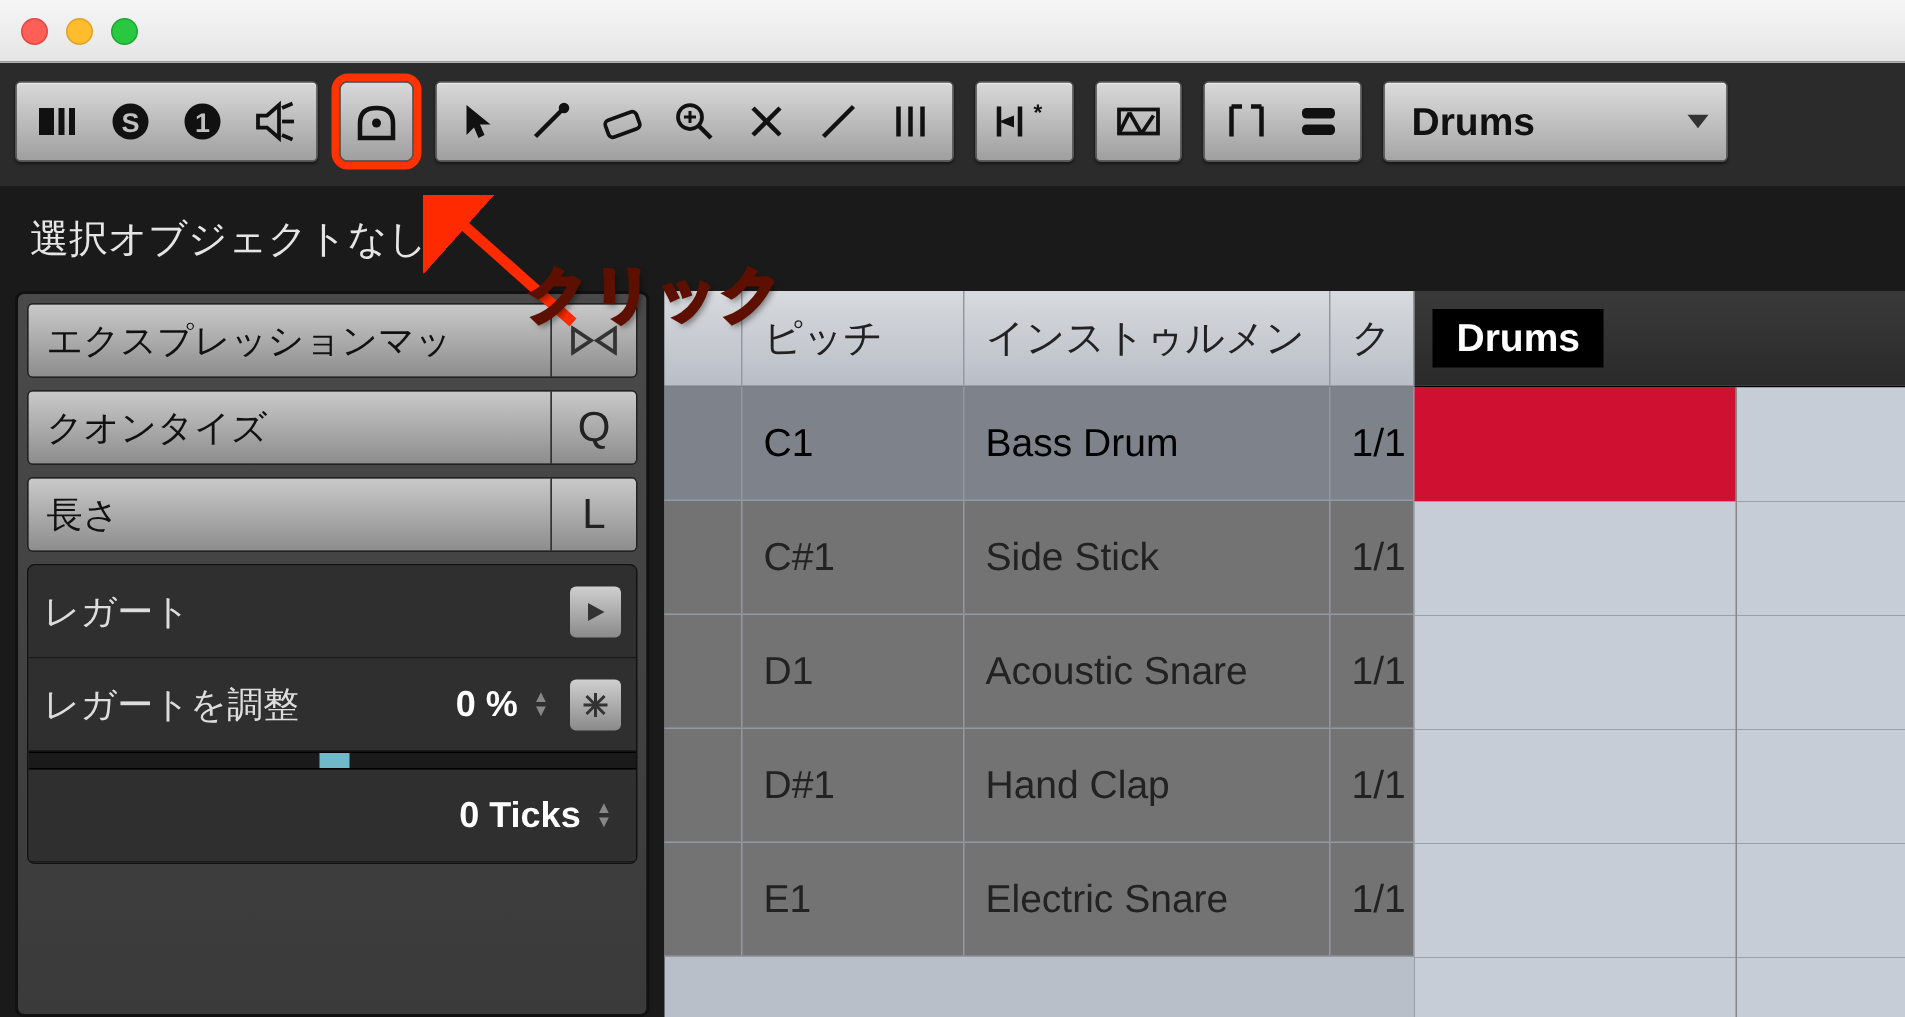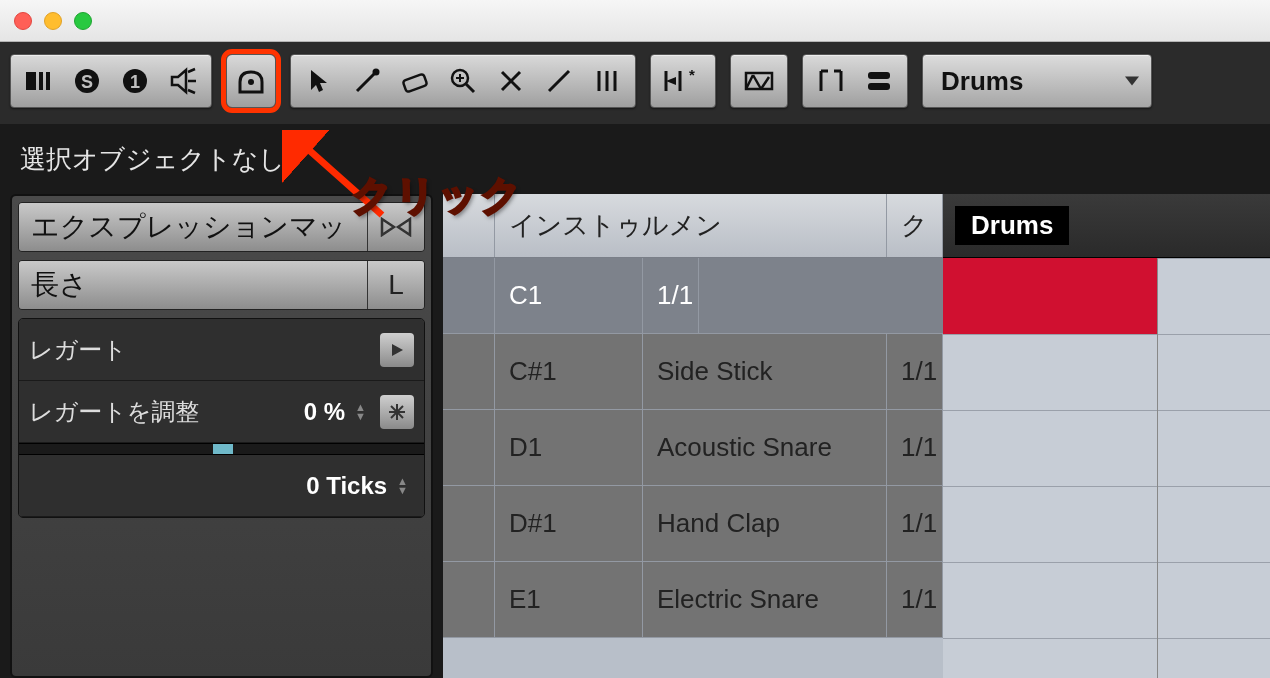--- a/index.html
+++ b/index.html
@@ -121,21 +121,21 @@
       align-items:center;
       border: 1px solid #222;
       border-radius: 4px;
       overflow:hidden;
       box-shadow: 0 1px 0 rgba(255,255,255,.15) inset;
     }
     .insp-row .label {
       flex:1;
       background: linear-gradient(#c9c9c9,#8d8d8d);
       color:#111;
-      font-size: 28px;
+      font-size: 24px;
       padding: 0 12px;
       display:flex;
       align-items:center;
       height:100%;
       border-right: 1px solid #333;
     }
     .insp-row .cap {
       width: 56px;
       height: 100%;
       background: linear-gradient(#c9c9c9,#8d8d8d);
@@ -218,21 +218,21 @@
     .col-pitch { width: 148px; }
     .col-inst { flex:1; }
     .col-q { width: 56px; }
     .drum-row {
       height: 76px;
       display:flex;
       border-bottom:1px solid #9399a3;
       background:#737373;
     }
     .drum-row.sel { background:#7d828b; }
-    .drum-row.sel div { color:#ffffff; }
+    .drum-row.sel div { color:#000000; }
 
     
     .timeline {
       flex:1;
       position:relative;
       background:#c7cdd6;
     }
     .timeline-header {
       height:64px;
       background: linear-gradient(#3a3a3a,#2a2a2a);
@@ -432,20 +432,24 @@
 
   <div class="inspector">
     <div class="insp-row">
       <div class="label">エクスプレッションマッ</div>
       <div class="cap">
         <svg width="32" height="20" viewBox="0 0 32 20">
             <polygon points="2,2 14,10 2,18" fill="none" stroke="#333" stroke-width="2.5"></polygon>
             <polygon points="30,2 18,10 30,18" fill="none" stroke="#333" stroke-width="2.5"></polygon>
           </svg>
       </div>
+    </div>
+    <div class="insp-row">
+      <div class="label">クオンタイズ</div>
+      <div class="cap">Q</div>
     </div>
     <div class="insp-row">
       <div class="label">長さ</div>
       <div class="cap">L</div>
     </div>
 
     <div class="dark-rows">
       <div class="drow">
         <span>レガート</span>
         <span style="margin-left:auto"></span>
@@ -483,26 +487,28 @@
             <span>▼</span>
           </div>
       </div>
     </div>
   </div>
 
   <div class="drum-area">
     <div class="drum-table">
       <div class="drum-header">
         <div class="col-s"></div>
+        <div class="col-pitch">ピッチ</div>
         <div class="col-inst">インストゥルメン</div>
         <div class="col-q">ク</div>
       </div>
       <div class="drum-row sel">
         <div class="col-s"></div>
         <div class="col-pitch">C1</div>
+        <div class="col-inst">Bass Drum</div>
         <div class="col-q">1/1</div>
       </div>
       <div class="drum-row">
         <div class="col-s"></div>
         <div class="col-pitch">C#1</div>
         <div class="col-inst">Side Stick</div>
         <div class="col-q">1/1</div>
       </div>
       <div class="drum-row">
         <div class="col-s"></div>

